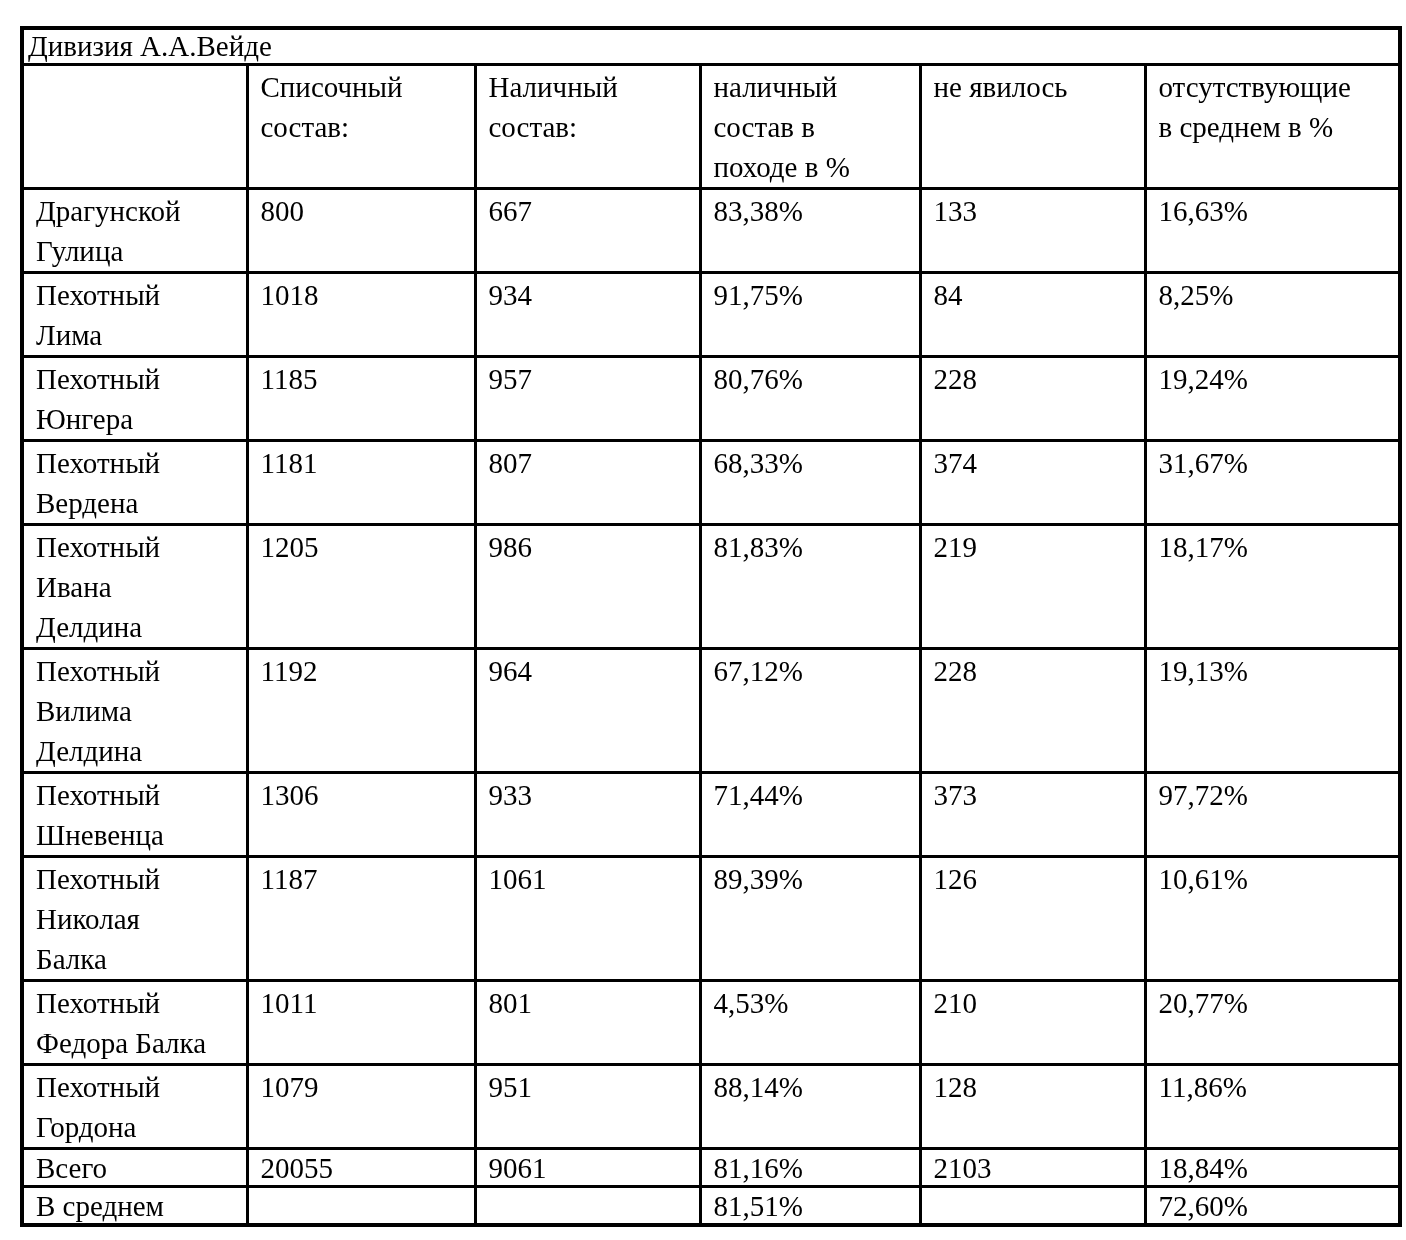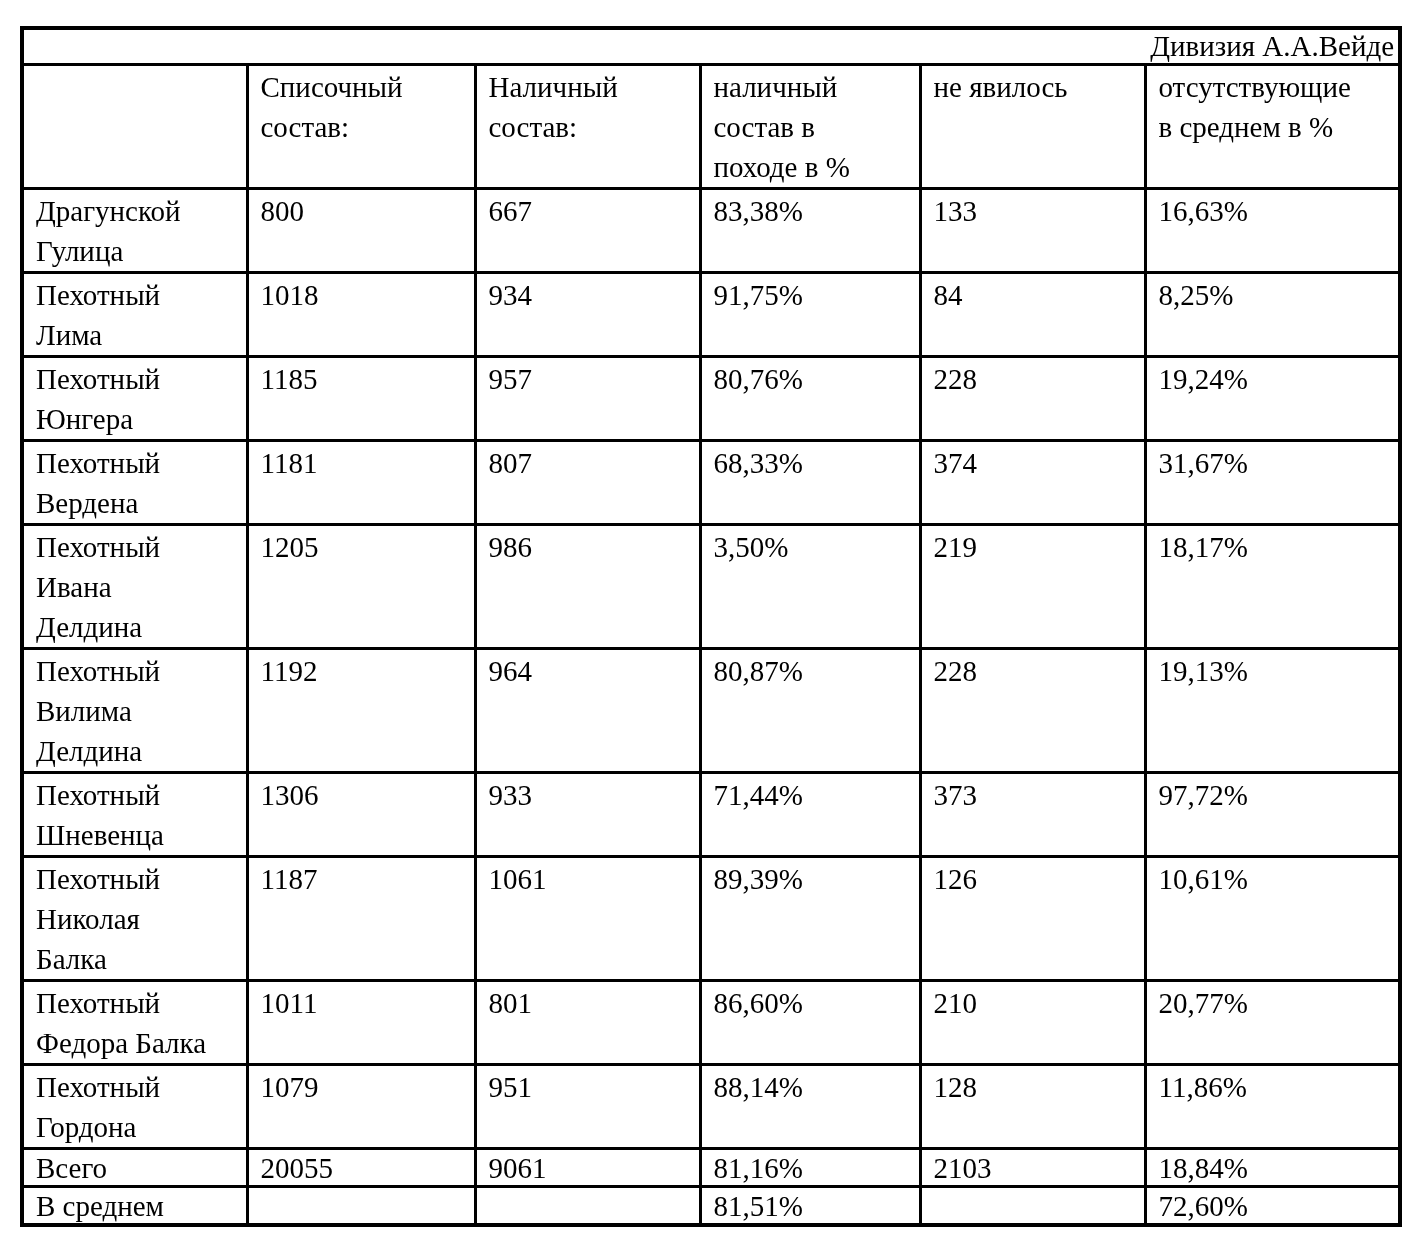--- a/index.html
+++ b/index.html
@@ -36,21 +36,21 @@
     vertical-align: top;
     text-align: left;
     font-weight: normal;
     font-size: 29px;
     line-height: 40px;
     padding: 1px 8px 0 12px;
     white-space: pre-line;
     overflow: hidden;
   }
   tr.title-row th {
-    text-align: right;
+    text-align: left;
     height: 28px;
     line-height: 31px;
     padding: 1px 4px;
     white-space: nowrap;
   }
   tr.header-row th {
     height: 114px;
   }
   tbody tr.compact td {
     line-height: 33px;
@@ -124,31 +124,31 @@
           <td>68,33%</td>
           <td>374</td>
           <td>31,67%</td>
         </tr>
         <tr style="height: 119px;">
           <td>Пехотный
 Ивана
 Делдина</td>
           <td>1205</td>
           <td>986</td>
-          <td>3,50%</td>
+          <td>81,83%</td>
           <td>219</td>
           <td>18,17%</td>
         </tr>
         <tr style="height: 112px;">
           <td>Пехотный
 Вилима
 Делдина</td>
           <td>1192</td>
           <td>964</td>
-          <td>80,87%</td>
+          <td>67,12%</td>
           <td>228</td>
           <td>19,13%</td>
         </tr>
         <tr style="height: 76px;">
           <td>Пехотный
 Шневенца</td>
           <td>1306</td>
           <td>933</td>
           <td>71,44%</td>
           <td>373</td>
@@ -162,21 +162,21 @@
           <td>1061</td>
           <td>89,39%</td>
           <td>126</td>
           <td>10,61%</td>
         </tr>
         <tr style="height: 69px;">
           <td>Пехотный
 Федора Балка</td>
           <td>1011</td>
           <td>801</td>
-          <td>86,60%</td>
+          <td>4,53%</td>
           <td>210</td>
           <td>20,77%</td>
         </tr>
         <tr style="height: 73px;">
           <td>Пехотный
 Гордона</td>
           <td>1079</td>
           <td>951</td>
           <td>88,14%</td>
           <td>128</td>

